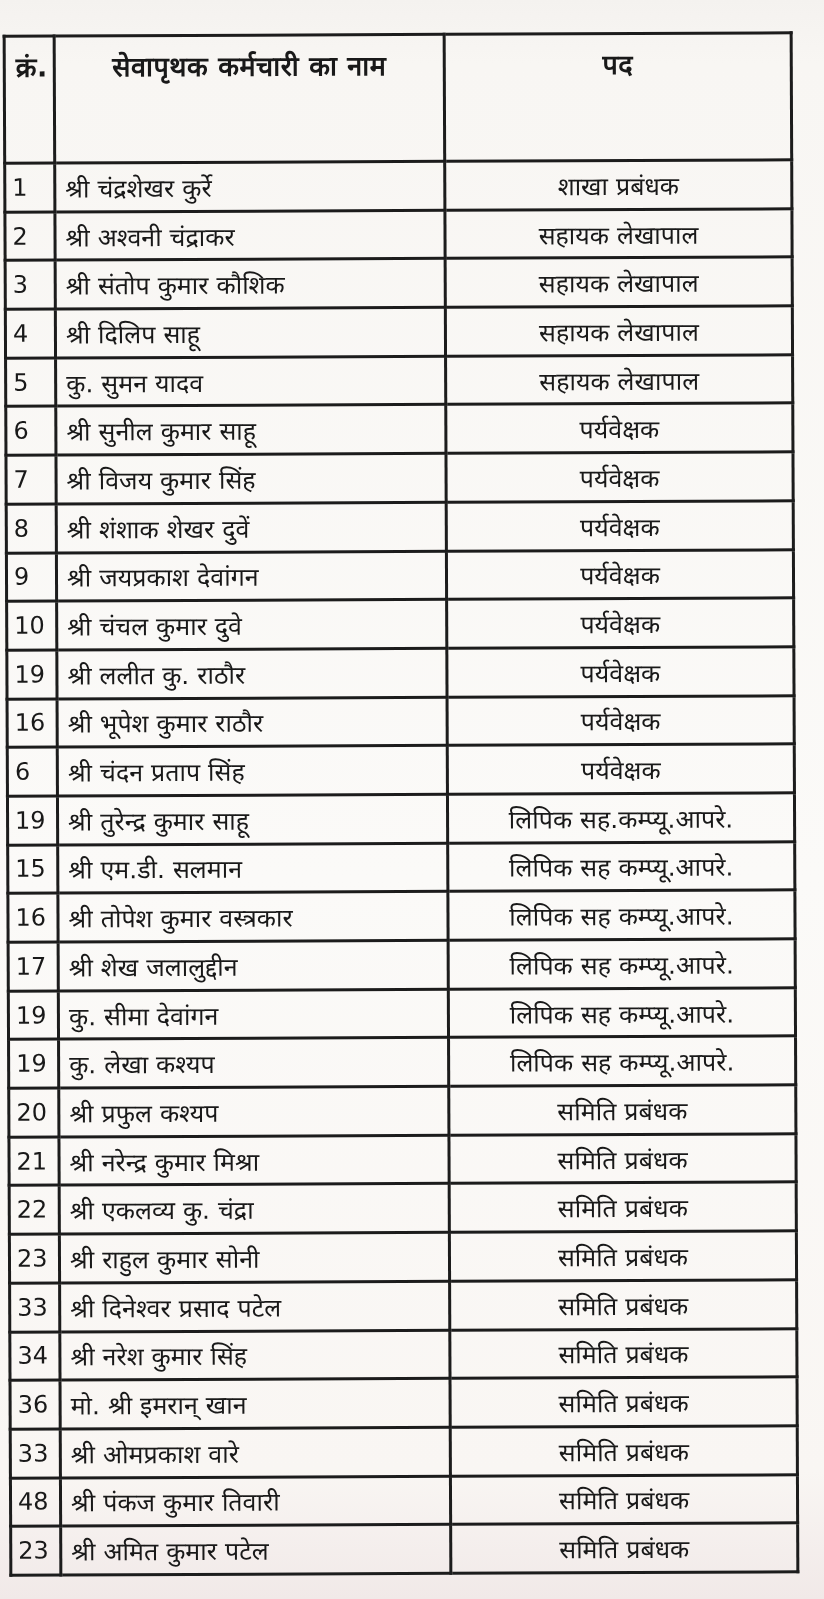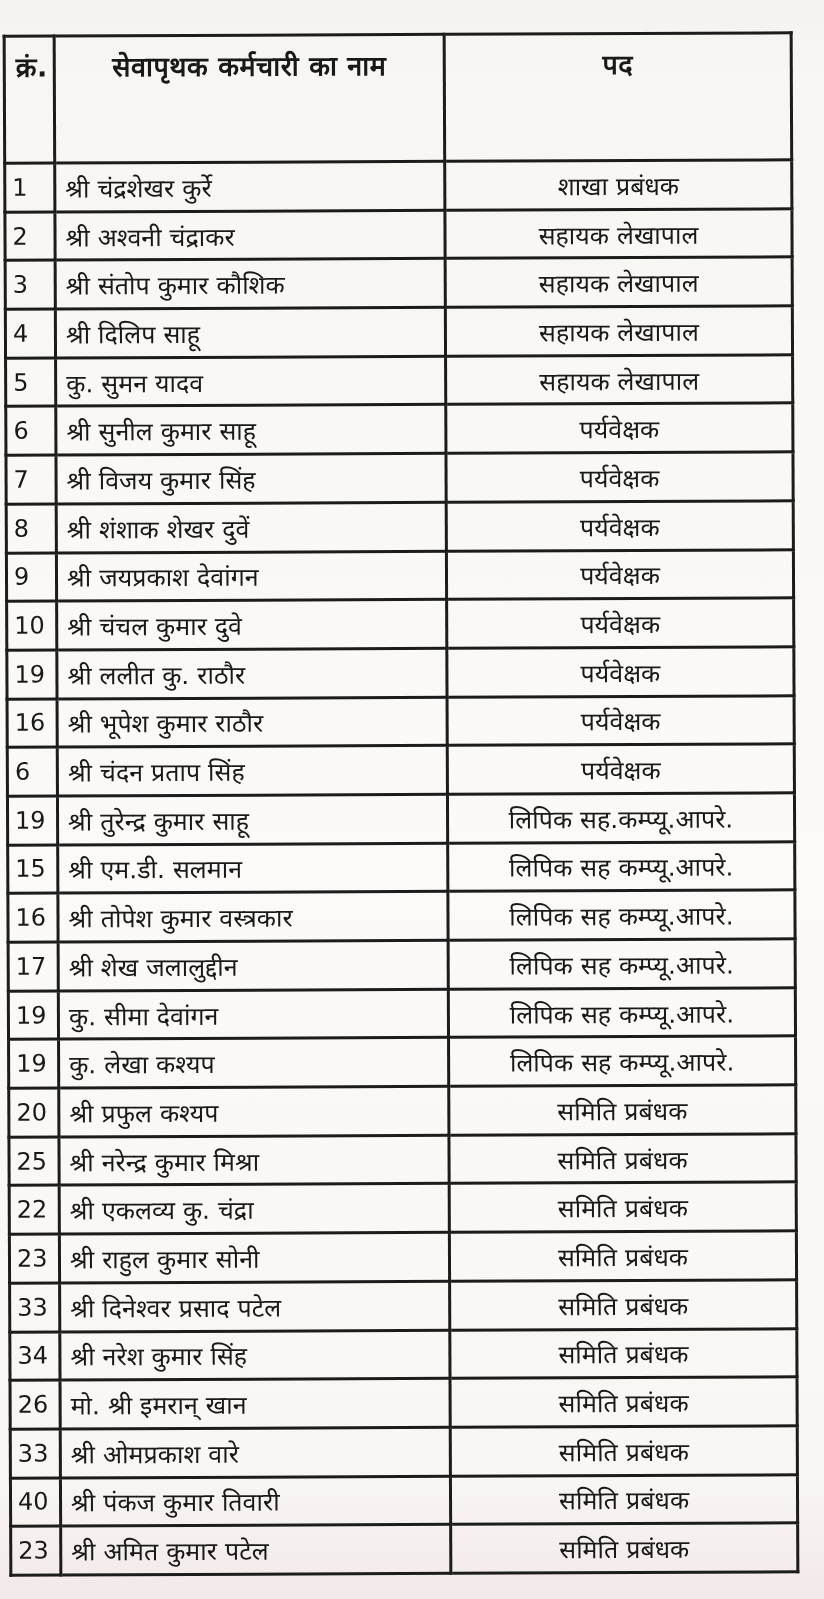--- a/index.html
+++ b/index.html
@@ -189,21 +189,21 @@
     <td class="col-sr">19</td>
     <td class="col-name">कु. लेखा कश्यप</td>
     <td class="col-post">लिपिक सह कम्प्यू.आपरे.</td>
   </tr>
         <tr>
     <td class="col-sr">20</td>
     <td class="col-name">श्री प्रफुल कश्यप</td>
     <td class="col-post">समिति प्रबंधक</td>
   </tr>
         <tr>
-    <td class="col-sr">25</td>
+    <td class="col-sr">21</td>
     <td class="col-name">श्री नरेन्द्र कुमार मिश्रा</td>
     <td class="col-post">समिति प्रबंधक</td>
   </tr>
         <tr>
     <td class="col-sr">22</td>
     <td class="col-name">श्री एकलव्य कु. चंद्रा</td>
     <td class="col-post">समिति प्रबंधक</td>
   </tr>
         <tr>
     <td class="col-sr">23</td>
@@ -214,31 +214,31 @@
     <td class="col-sr">33</td>
     <td class="col-name">श्री दिनेश्वर प्रसाद पटेल</td>
     <td class="col-post">समिति प्रबंधक</td>
   </tr>
         <tr>
     <td class="col-sr">34</td>
     <td class="col-name">श्री नरेश कुमार सिंह</td>
     <td class="col-post">समिति प्रबंधक</td>
   </tr>
         <tr>
-    <td class="col-sr">26</td>
+    <td class="col-sr">36</td>
     <td class="col-name">मो. श्री इमरान् खान</td>
     <td class="col-post">समिति प्रबंधक</td>
   </tr>
         <tr>
     <td class="col-sr">33</td>
     <td class="col-name">श्री ओमप्रकाश वारे</td>
     <td class="col-post">समिति प्रबंधक</td>
   </tr>
         <tr>
-    <td class="col-sr">40</td>
+    <td class="col-sr">48</td>
     <td class="col-name">श्री पंकज कुमार तिवारी</td>
     <td class="col-post">समिति प्रबंधक</td>
   </tr>
         <tr>
     <td class="col-sr">23</td>
     <td class="col-name">श्री अमित कुमार पटेल</td>
     <td class="col-post">समिति प्रबंधक</td>
   </tr>
       </tbody>
   </table>

